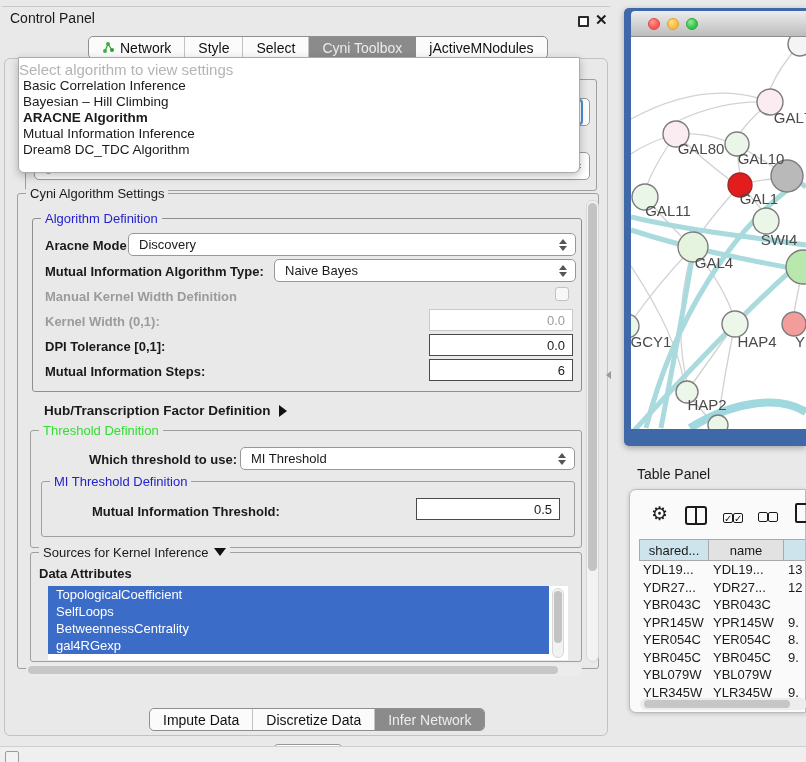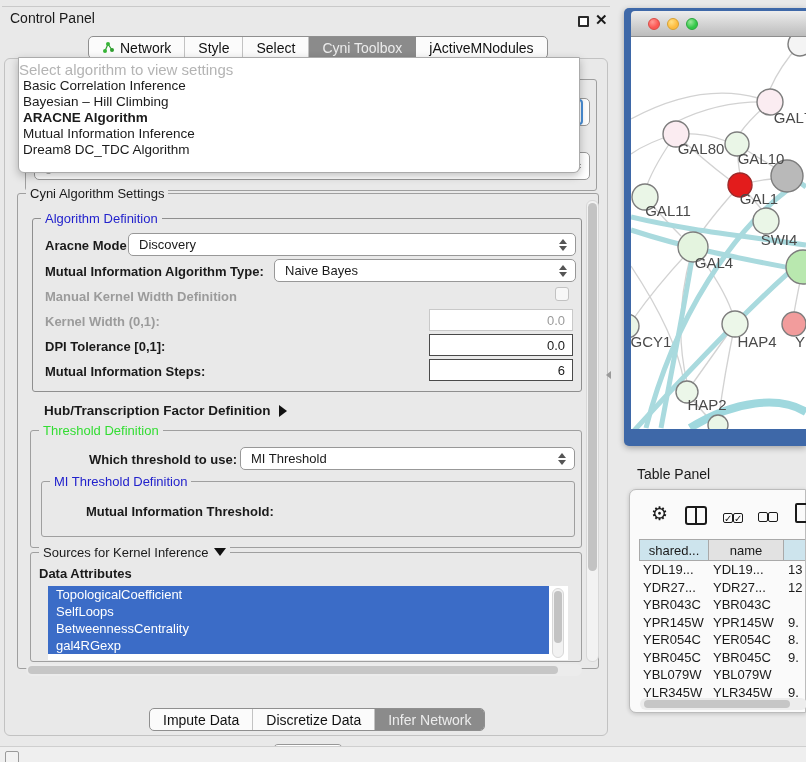--- a/index.html
+++ b/index.html
@@ -244,21 +244,24 @@
         <div class="combo" style="left:209px; top:16px; width:335px; height:23px;">
           <span>MI Threshold</span>
           <span class="arrows">
               <i class="up"></i>
               <i class="dn"></i>
             </span>
         </div>
 
         <div class="grp" style="left:10px; top:50px; width:534px; height:56px;">
           <span class="grp-title t-blue">MI Threshold Definition</span>
-          <span class="lbl" style="left:12px; top:22px;padding-left:32px;">Mutual Information Threshold:</span>
+          <span class="lbl" style="left:18px; top:22px;padding-left:32px;">Mutual Information Threshold:</span>
+          <div class="field" style="left:374px; top:16px; width:144px; height:22px;">
+            <span>0.5</span>
+          </div>
         </div>
       </div>
 
       <div class="grp" style="left:12px; top:358px; width:552px; height:110px;">
         <span class="grp-title">
           <span>Sources for Kernel Inference</span><span class="tri-down"></span>
         </span>
         <span class="lbl" style="left:8px; top:13px;">Data Attributes</span>
       </div>
 

